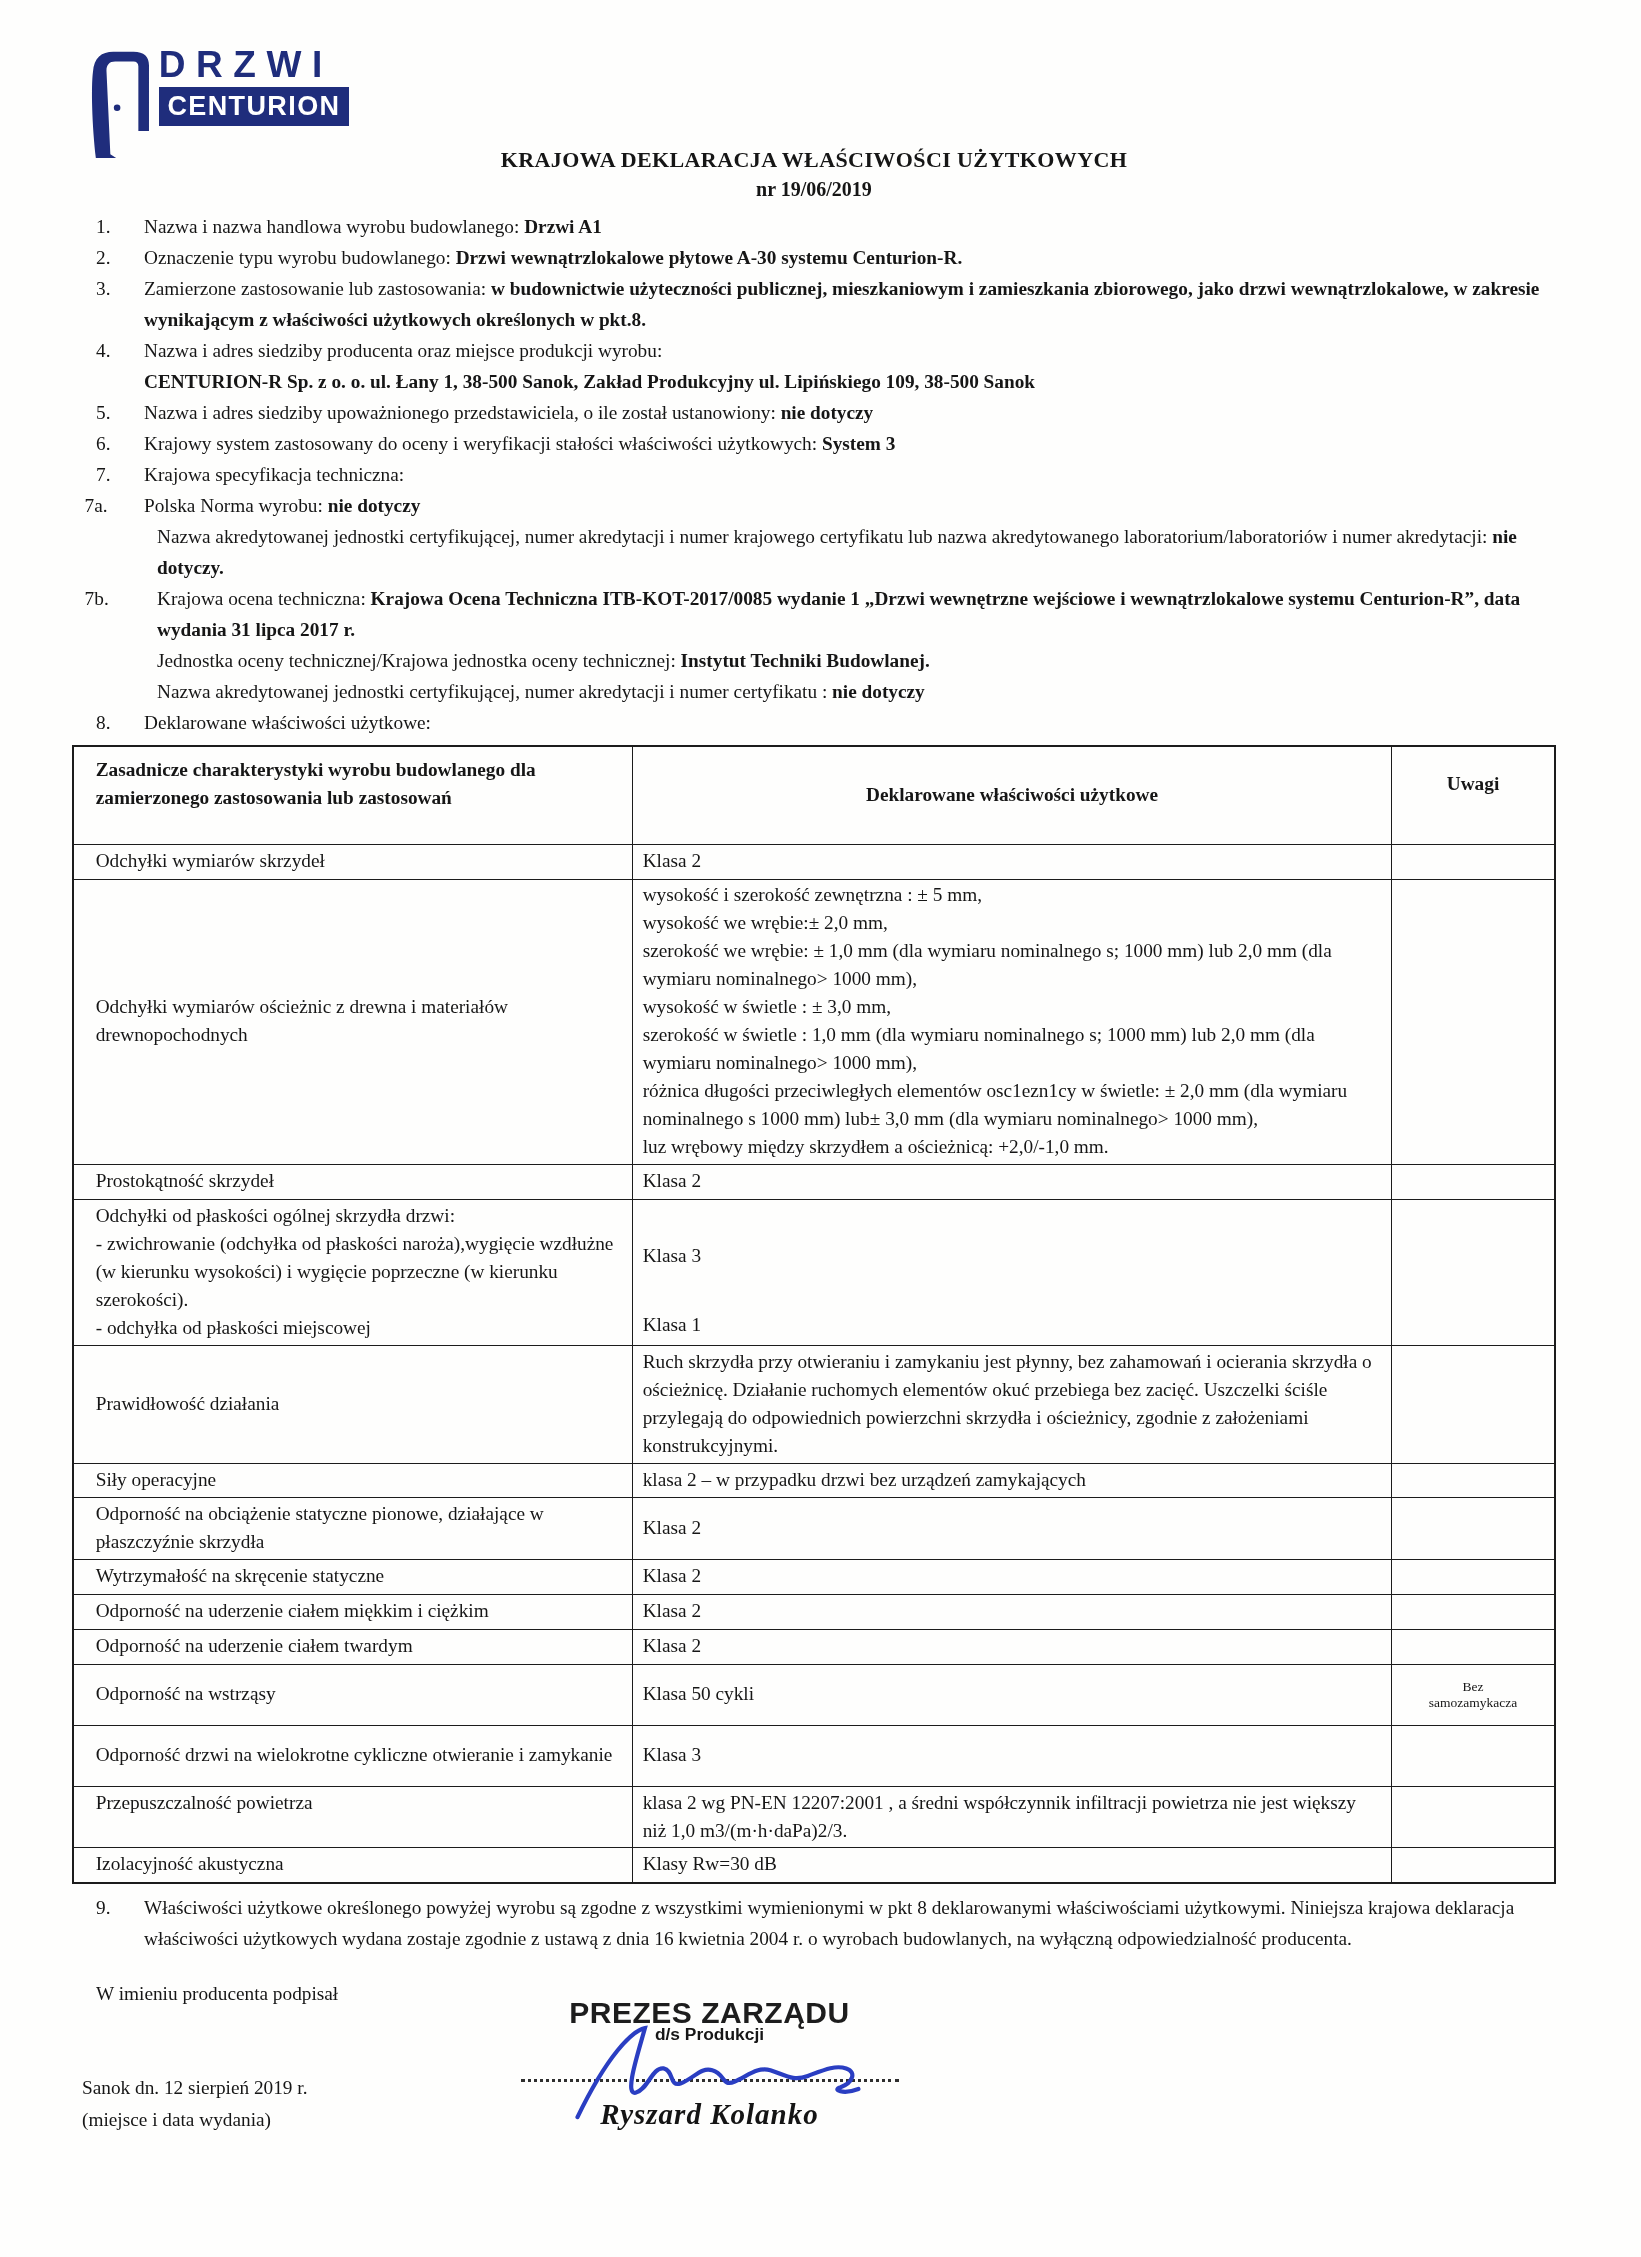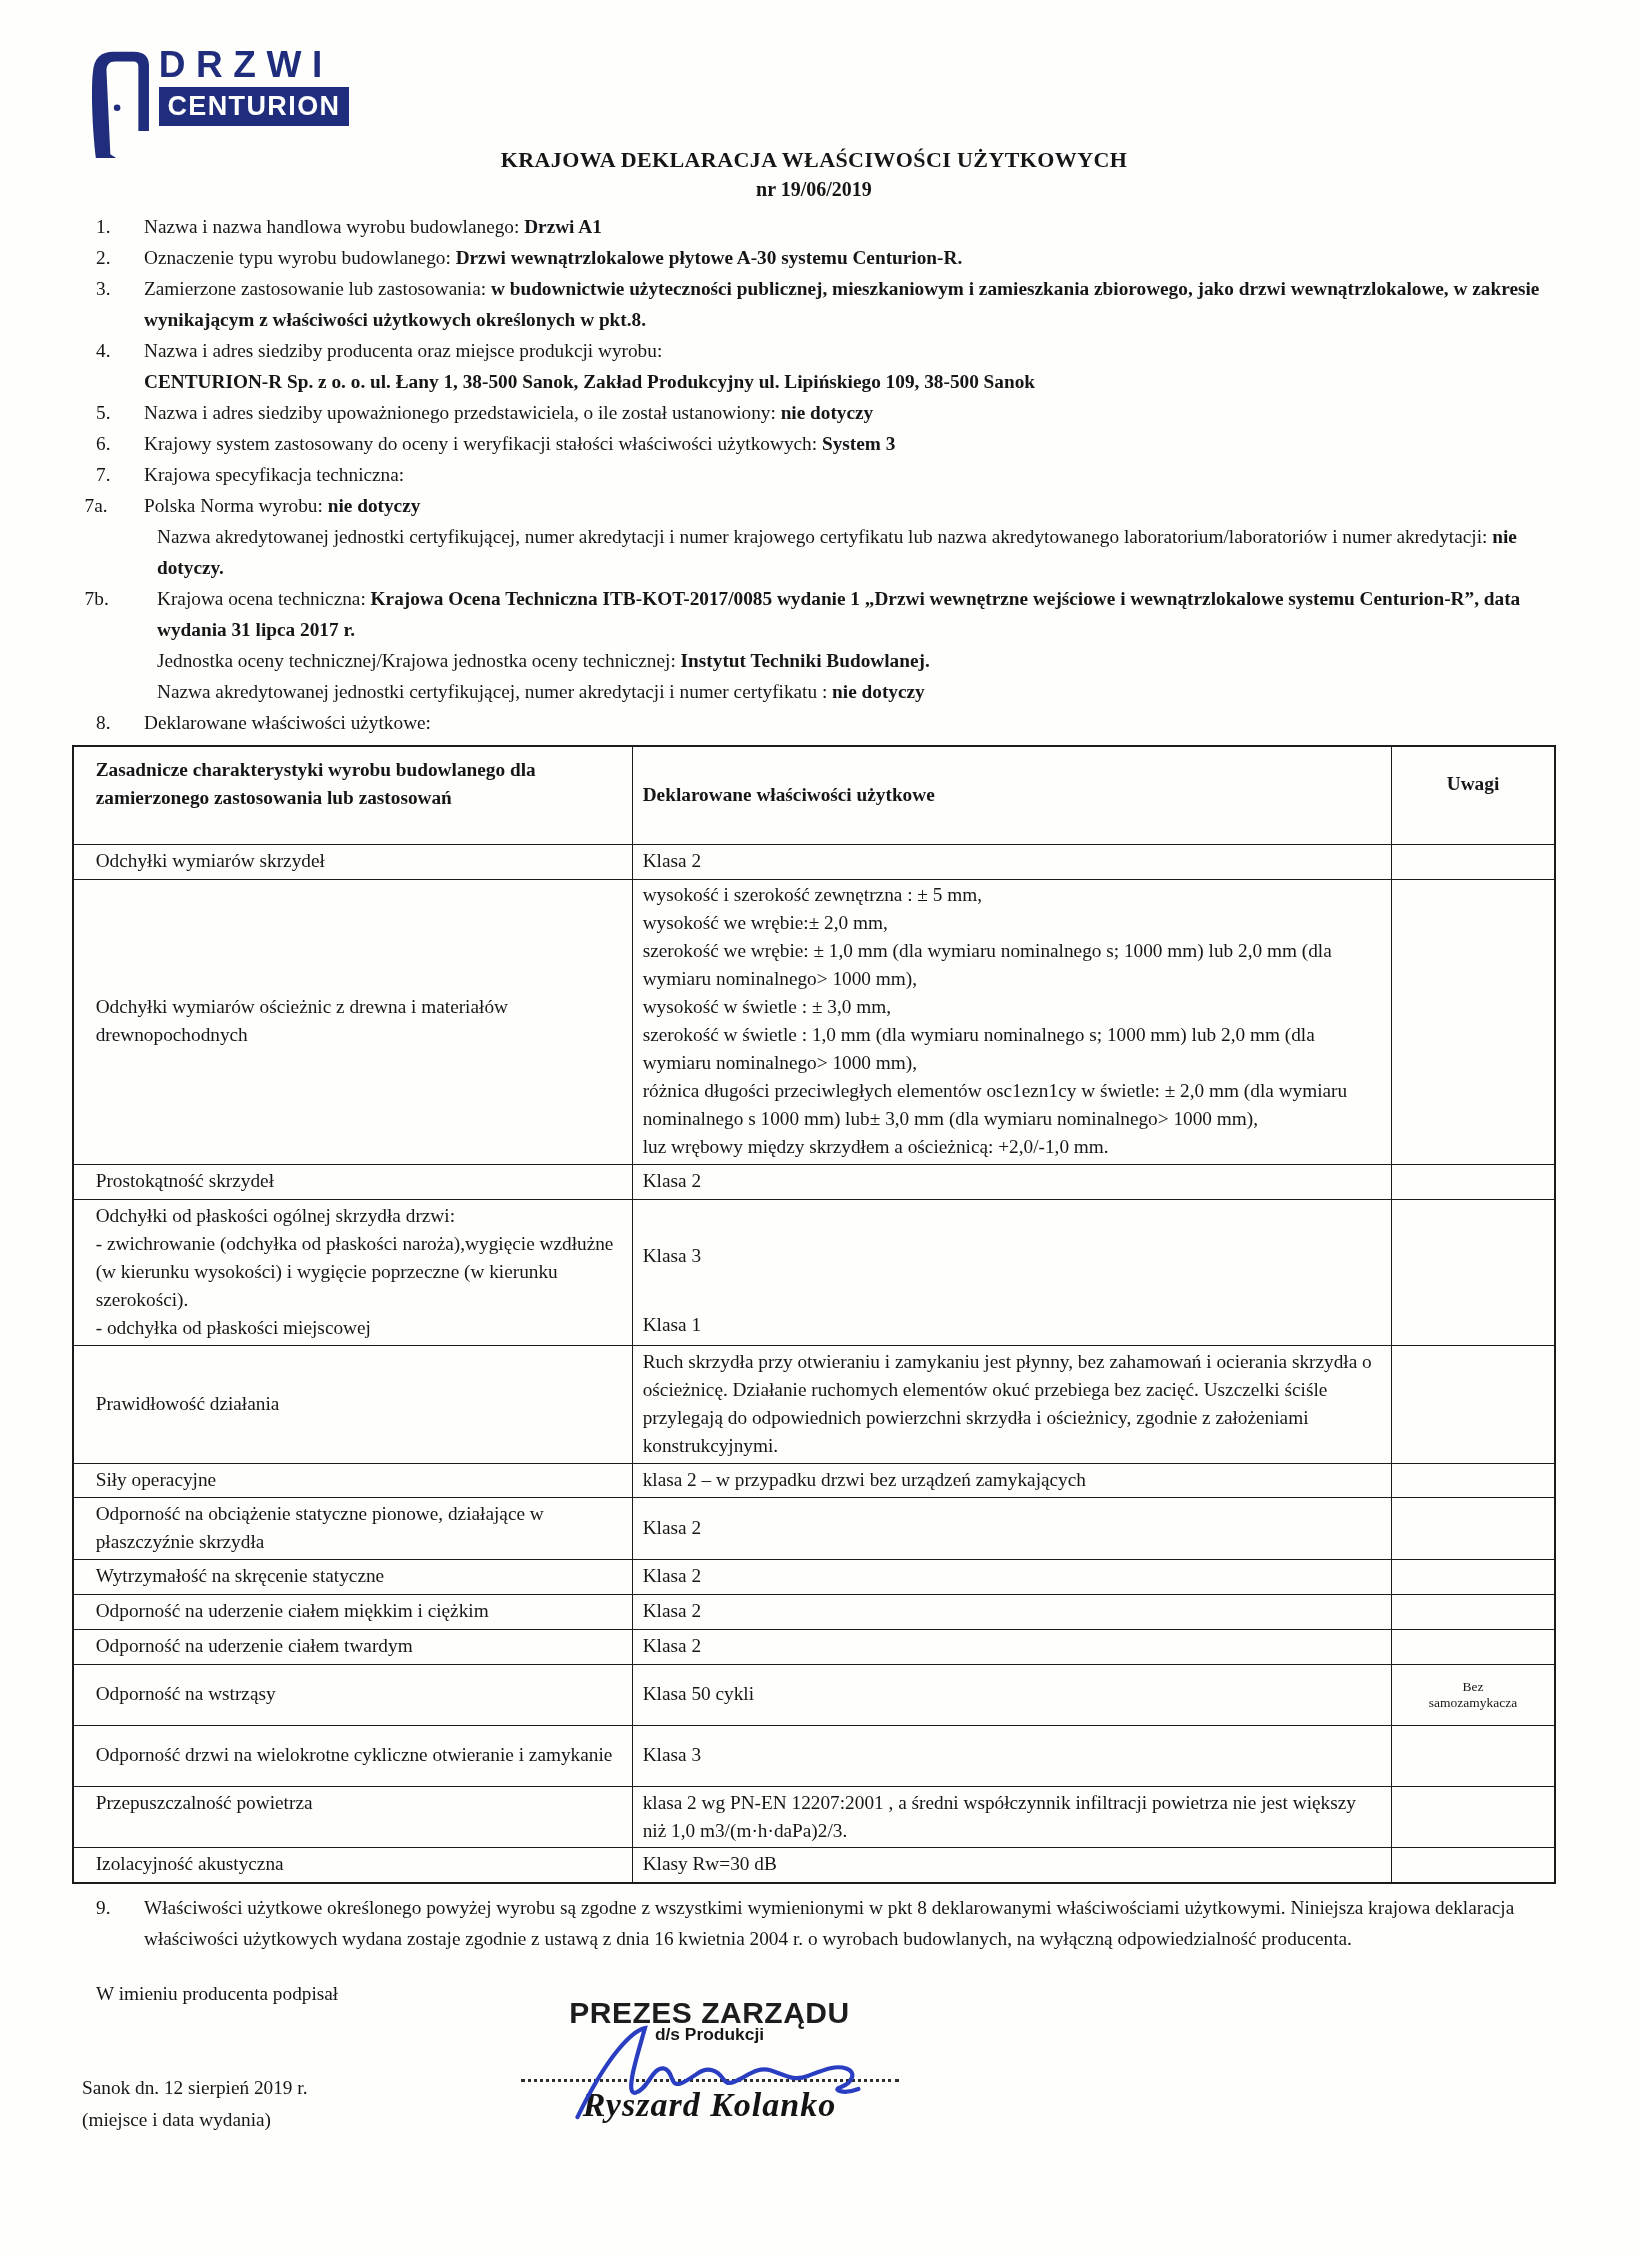--- a/index.html
+++ b/index.html
@@ -31,21 +31,21 @@
   .b{font-weight:bold;font-family:Liberation Serif, serif;}
 
   
   .dtable{margin-top:6.8px;border:2.9px solid var(--line);}
   .trow{display:grid;grid-template-columns:558px 759px auto;border-top:1.9px solid var(--line);}
   .trow:first-child{border-top:none;}
   .tc{padding:1.9px 9.7px 2.9px 9.7px;font-size:19.3px;line-height:28px;border-left:1.9px solid var(--line);min-height:29px;}
   .tc:first-child{border-left:none;margin-left:12px;}
   .thead{min-height:97px;}
   .thead .tc{font-weight:bold;padding-top:9.7px;}
-  .thead .tc.mid{display:flex;align-items:center;padding-top:1.9px;}
+  .thead .tc.mid{display:flex;align-items:center;padding-top:1.9px;justify-content:center;}
   .thead .tc.uw{display:flex;align-items:flex-start;justify-content:center;padding-top:23px;}
   .trow.vc{min-height:60px;}
   .trow.vc .tc{display:flex;flex-direction:column;justify-content:center;}
   .tc.ccenter{display:flex;flex-direction:column;justify-content:center;}
   .tc.note-cell{display:flex;align-items:center;justify-content:center;text-align:center;
                 font-size:13.5px;line-height:15.4px;padding:1.9px 3.9px;}
   .note-inner{max-width:100px;}
   .split-right{display:flex;flex-direction:column;padding:0;}
   .split-top{flex:1;display:flex;align-items:center;padding:1.9px 9.7px;}
   .split-bot{padding:0 9.7px 5.8px 9.7px;}
@@ -57,21 +57,21 @@
   .footer{position:relative;margin-top:29px;height:241px;font-size:19.3px;}
   .signed-label{padding-left:24px;}
   .date-block{position:absolute;left:10px;top:89px;line-height:32px;}
   .sig-block{position:absolute;left:430px;top:15.4px;width:415px;text-align:center;}
   .stamp-title{font-family:"Liberation Sans",sans-serif;font-weight:bold;font-size:30px;
                color:#1d1d1d;letter-spacing:0.5px;line-height:1;}
   .stamp-sub{font-family:"Liberation Sans",sans-serif;font-weight:bold;font-size:17.4px;
              margin-top:-1.9px;line-height:1;}
   .sig-svg{position:absolute;left:68px;top:25px;width:309px;height:104px;pointer-events:none;}
   .dotline{margin:35px auto 0 auto;width:378px;border-bottom:3.9px dotted #2e2e2e;height:0;}
-  .signer{font-size:34px;font-weight:bold;font-style:italic;letter-spacing:1px;margin-top:4px;color:#141414;}
+  .signer{font-size:29px;font-weight:bold;font-style:italic;letter-spacing:1px;margin-top:16px;color:#141414;}
 </style>
 </head>
 <body>
 
 <div class="page">
 
   <div class="logo">
     <svg class="logo-door" viewBox="0 0 62 118">
       <path fill="#1f2d7c" d="M6 116 C2 82 1 42 3 27 C4 12 12 6 24 6 L45 6 C56 6 61 11 61 20 L61 88 L50 88 L50 21 C50 17.5 48 16 45 16 L26 16 C20 16 17 19.5 17 25.5 L21 112 L27 116 Z"></path>
       <circle fill="#1f2d7c" cx="28" cy="64" r="3.4"></circle>

